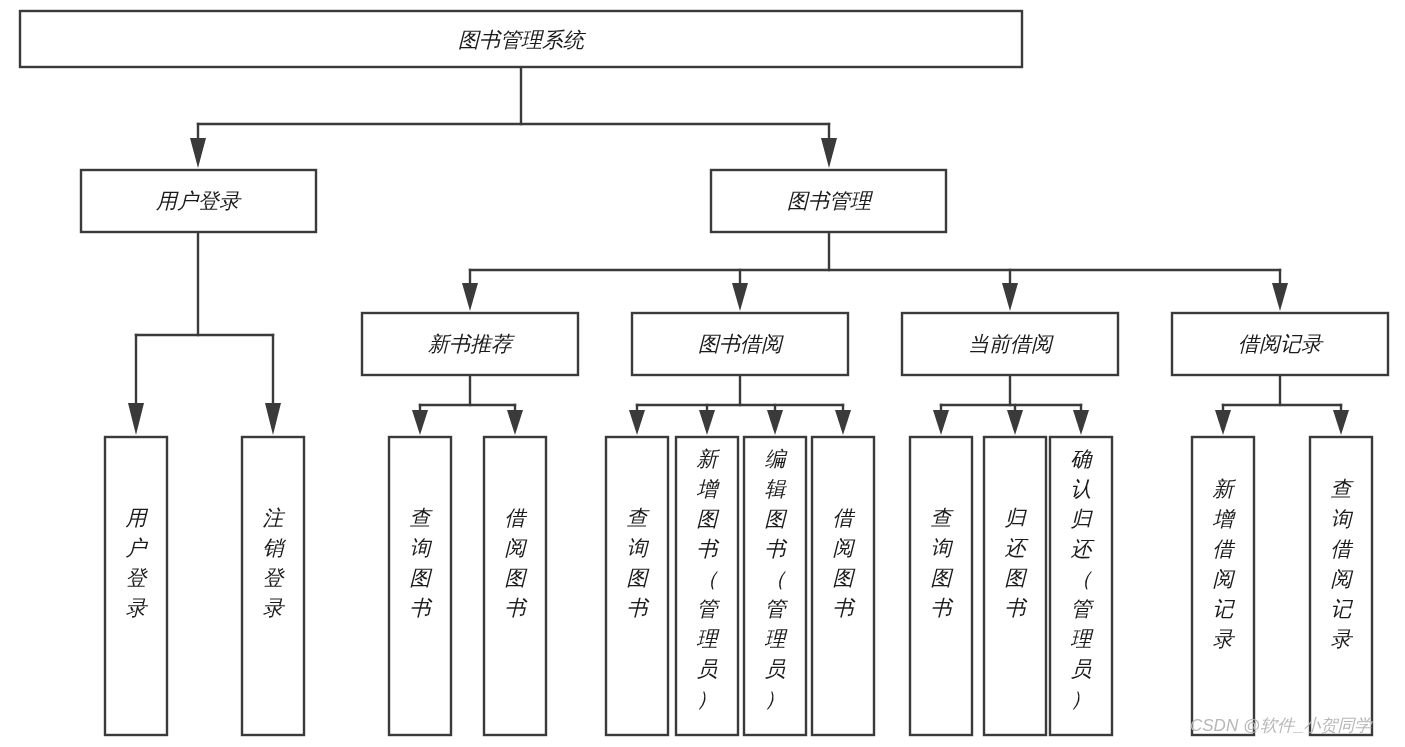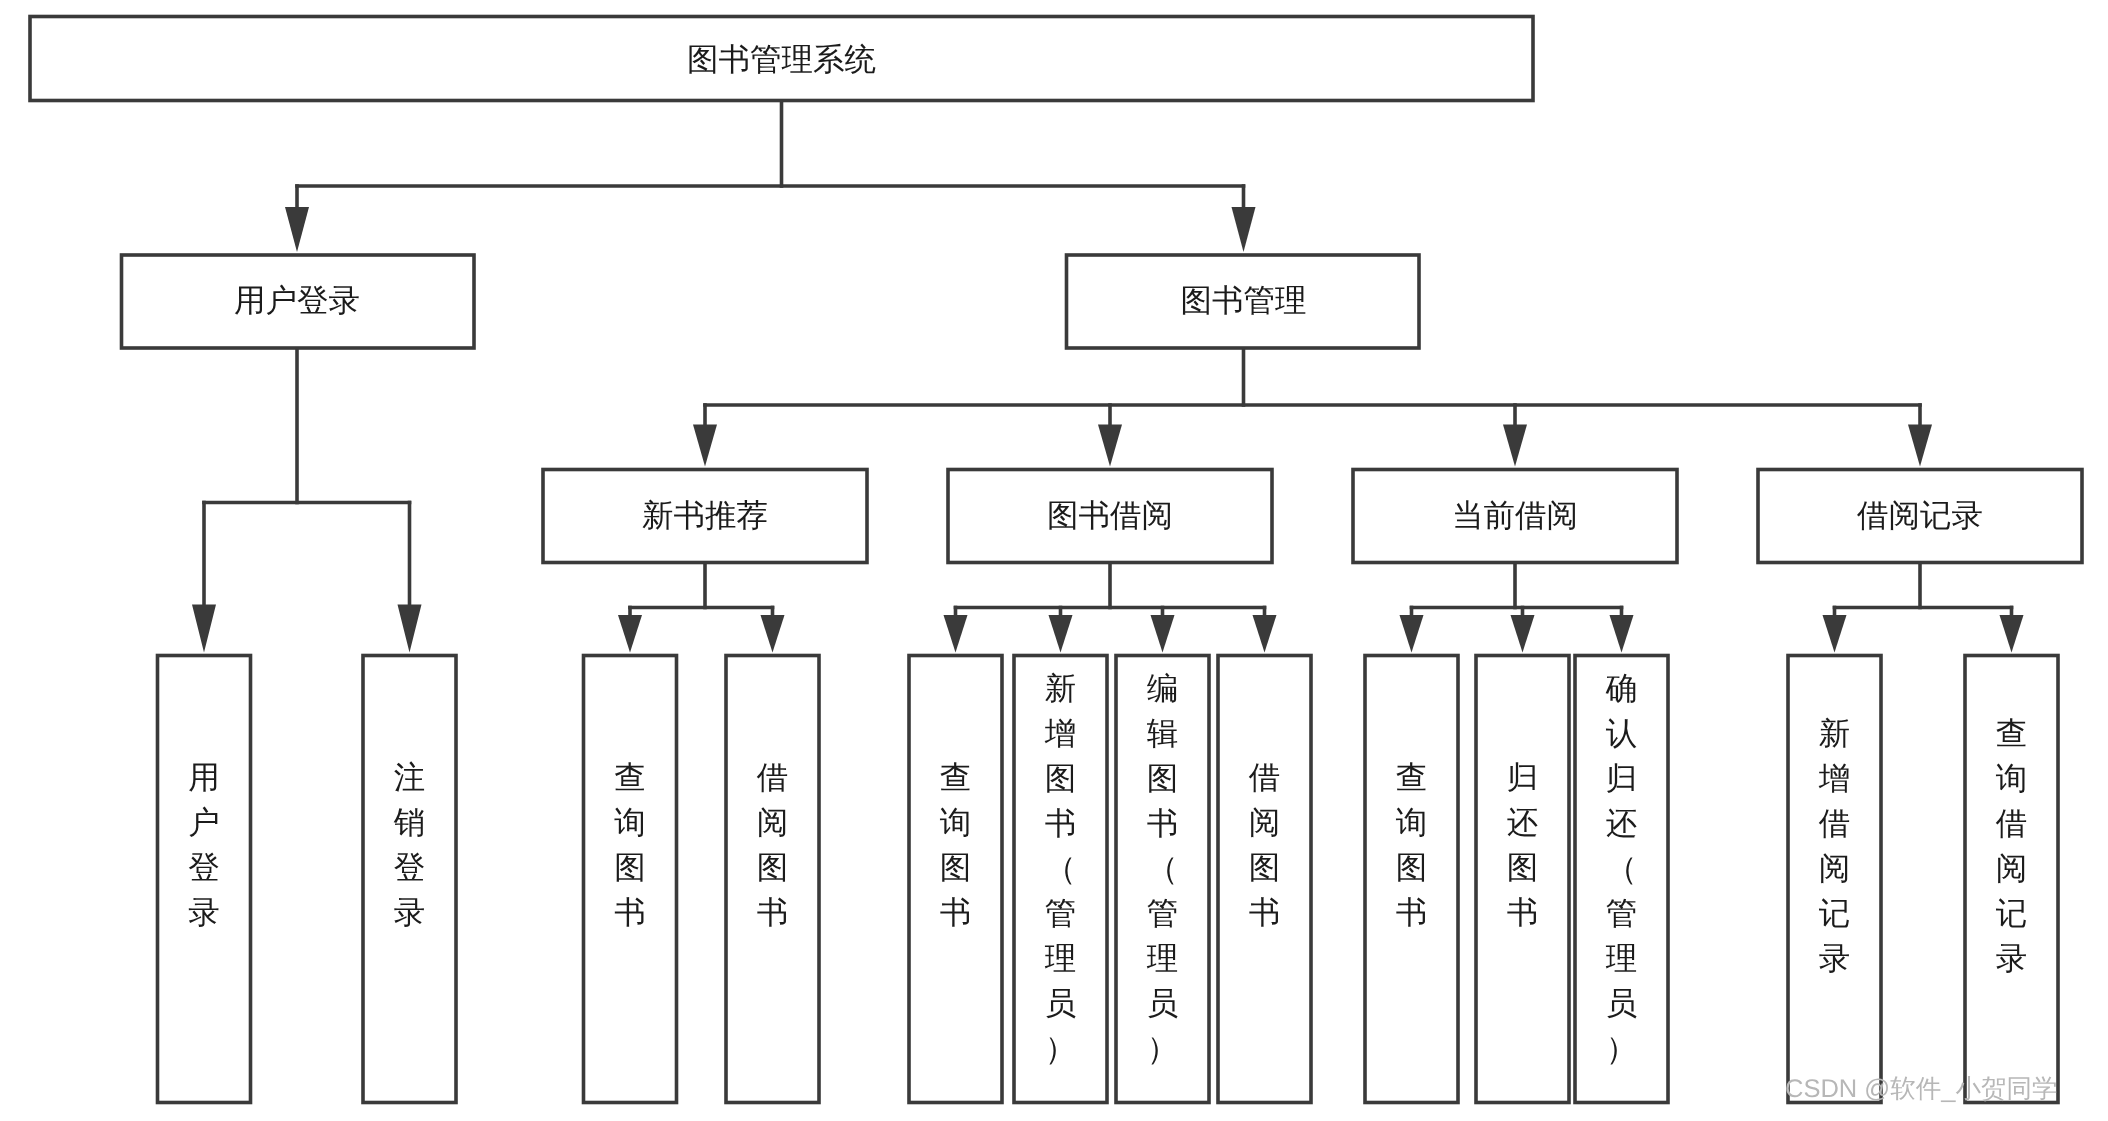--- a/index.html
+++ b/index.html
@@ -12,20 +12,21 @@
     height: 747px;
     position: relative;
     font-family: "Liberation Sans", "DejaVu Sans", sans-serif;
     overflow: hidden;
   }
   #diagram-root {
     position: absolute;
     left: 0; top: 0;
     width: 1405px;
     height: 747px;
+    font-style: italic;
   }
   svg.diagram {
     display: block;
     width: 1405px;
     height: 747px;
   }
   .node-box {
     fill: #ffffff;
     stroke: #3a3a3a;
     stroke-width: 2.4;

